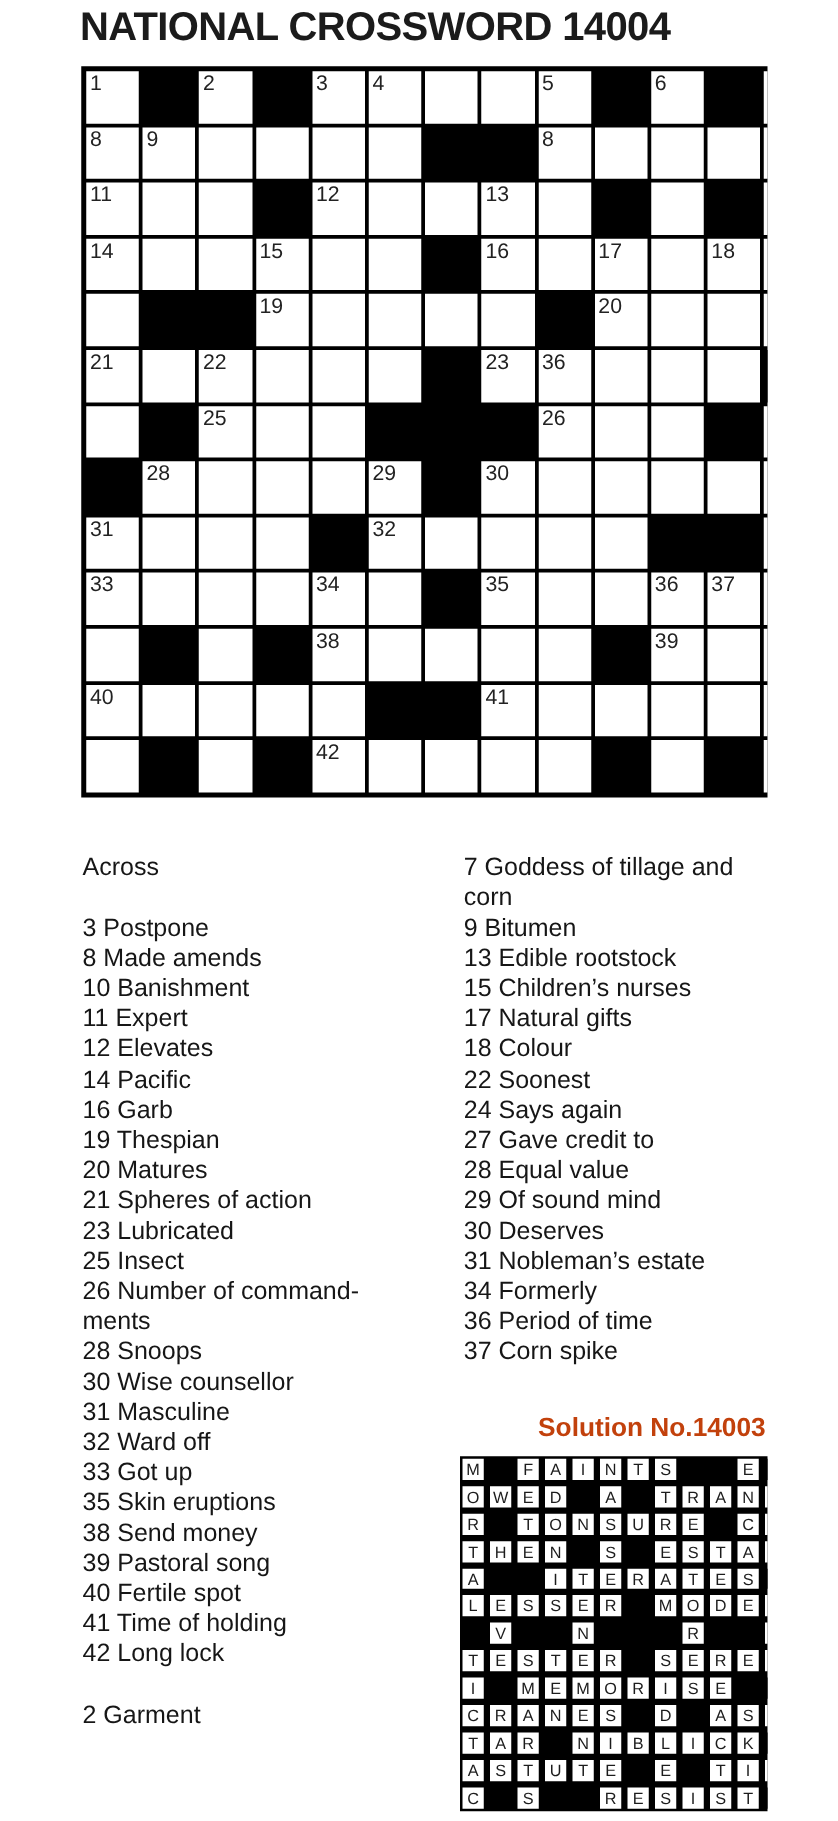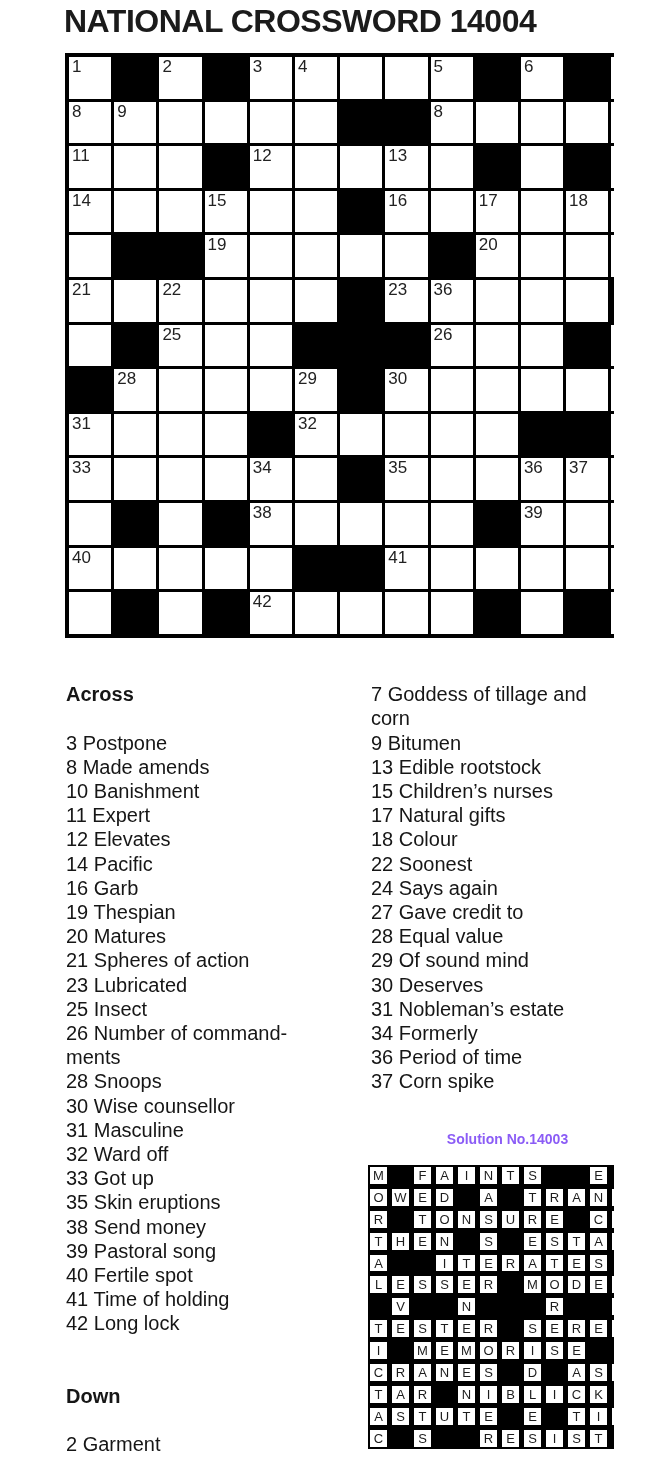--- a/index.html
+++ b/index.html
@@ -50,32 +50,32 @@
   .clue-col {
     position: absolute;
     top: 658px;
     font-size: 20px;
     line-height: 24.2px;
     white-space: pre-line;
     color: #161616;
   }
   #clues-left  { left: 40px;  width: 302px; }
   #clues-right { left: 345px; width: 322px; }
-  .clue-heading { font-weight: bold; }
+  .clue-heading { font-weight: normal; }
   .down-heading { margin-top: 24.2px; }
   
   .sol-heading {
     position: absolute;
-    left: 338px;
+    left: 352px;
     top: 1131px;
     width: 287px;
     text-align: center;
-    font-size: 14px;
+    font-size: 21px;
     font-weight: bold;
-    color: #8b5cf6;
+    color: #c2410c;
     white-space: nowrap;
   }
   #solution-grid {
     position: absolute;
     left: 342px;
     top: 1165px;
     background: #000;
     padding: 2px;
     display: grid;
     grid-template-columns: repeat(13, 17px);
@@ -353,21 +353,20 @@
       <div class="cell black"></div>
       <div class="cell"></div>
       <div class="cell black"></div>
       <div class="cell"></div>
     </div>
 
   <div class="clue-col" id="clues-left">
     <div class="clue-heading">Across</div>
     <div id="across-list"><div class="clue">3 Postpone</div><div class="clue">8 Made amends</div><div class="clue">10 Banishment</div><div class="clue">11 Expert</div><div class="clue">12 Elevates</div><div class="clue">14 Pacific</div><div class="clue">16 Garb</div><div class="clue">19 Thespian</div><div class="clue">20 Matures</div><div class="clue">21 Spheres of action</div><div class="clue">23 Lubricated</div><div class="clue">25 Insect</div><div class="clue">26 Number of command-
 ments</div><div class="clue">28 Snoops</div><div class="clue">30 Wise counsellor</div><div class="clue">31 Masculine</div><div class="clue">32 Ward off</div><div class="clue">33 Got up</div><div class="clue">35 Skin eruptions</div><div class="clue">38 Send money</div><div class="clue">39 Pastoral song</div><div class="clue">40 Fertile spot</div><div class="clue">41 Time of holding</div><div class="clue">42 Long lock</div></div>
-    <div class="clue-heading down-heading">Down</div>
     <div id="down-left-list"><div class="clue">2 Garment</div></div>
   </div>
 
   <div class="clue-col" id="clues-right">
     <div id="down-right-list"><div class="clue">7 Goddess of tillage and
 corn</div><div class="clue">9 Bitumen</div><div class="clue">13 Edible rootstock</div><div class="clue">15 Children’s nurses</div><div class="clue">17 Natural gifts</div><div class="clue">18 Colour</div><div class="clue">22 Soonest</div><div class="clue">24 Says again</div><div class="clue">27 Gave credit to</div><div class="clue">28 Equal value</div><div class="clue">29 Of sound mind</div><div class="clue">30 Deserves</div><div class="clue">31 Nobleman’s estate</div><div class="clue">34 Formerly</div><div class="clue">36 Period of time</div><div class="clue">37 Corn spike</div></div>
   </div>
 
   <div class="sol-heading">Solution No.14003</div>
 

